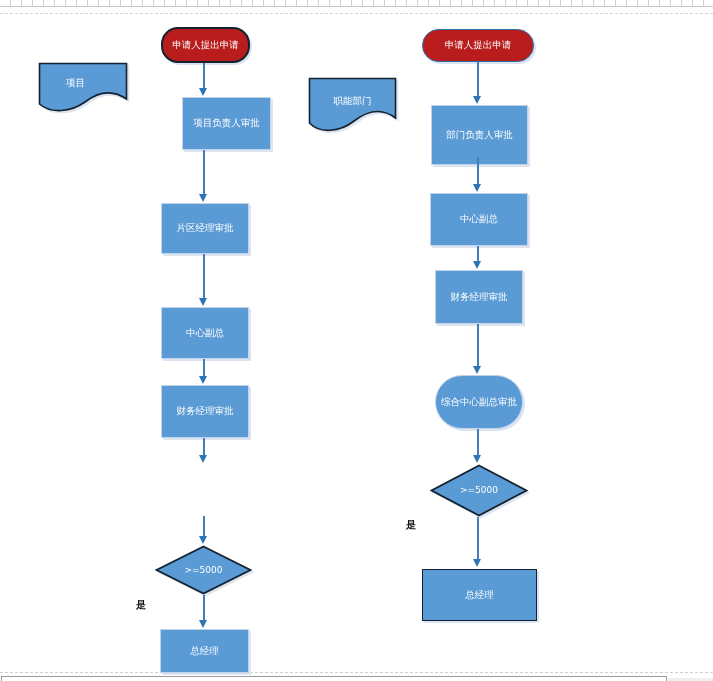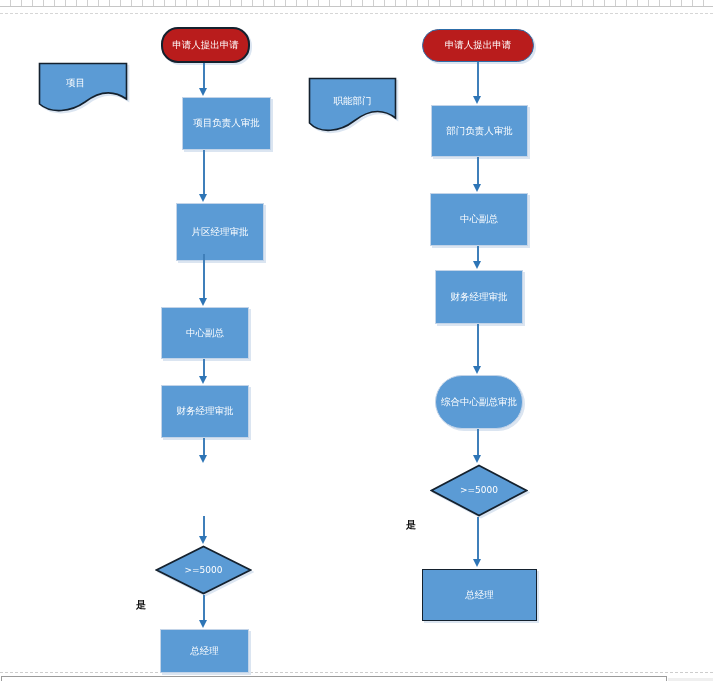--- a/index.html
+++ b/index.html
@@ -78,21 +78,21 @@
 
   <div class="process" style="left:146px; top:97px; width:89px; height:53px;margin-left:36px;">
     <div class="shape-text">项目负责人审批</div>
   </div>
 
   <div class="arrow" style="left:199px; top:150px; height:52px;">
     <div class="line"></div>
       <div class="head"></div>
   </div>
 
-  <div class="process" style="left:176px; top:203px; width:88px; height:58px;">
+  <div class="process" style="left:161px; top:203px; width:88px; height:51px;">
     <div class="shape-text">片区经理审批</div>
   </div>
 
   <div class="arrow" style="left:199px; top:254px; height:52px;">
     <div class="line"></div>
       <div class="head"></div>
   </div>
 
   <div class="process" style="left:161px; top:307px; width:88px; height:52px;">
     <div class="shape-text">中心副总</div>
@@ -145,21 +145,21 @@
 
   <div class="terminator steel-border" style="left:422px; top:29px; width:112px; height:33px;">
     <div class="shape-text">申请人提出申请</div>
   </div>
 
   <div class="arrow" style="left:473px; top:62px; height:42px;">
     <div class="line"></div>
       <div class="head"></div>
   </div>
 
-  <div class="process" style="left:431px; top:105px; width:97px; height:52px;">
+  <div class="process" style="left:431px; top:105px; width:97px; height:60px;">
     <div class="shape-text">部门负责人审批</div>
   </div>
 
   <div class="arrow" style="left:473px; top:157px; height:35px;">
     <div class="line"></div>
       <div class="head"></div>
   </div>
 
   <div class="process" style="left:430px; top:193px; width:98px; height:53px;">
     <div class="shape-text">中心副总</div>

